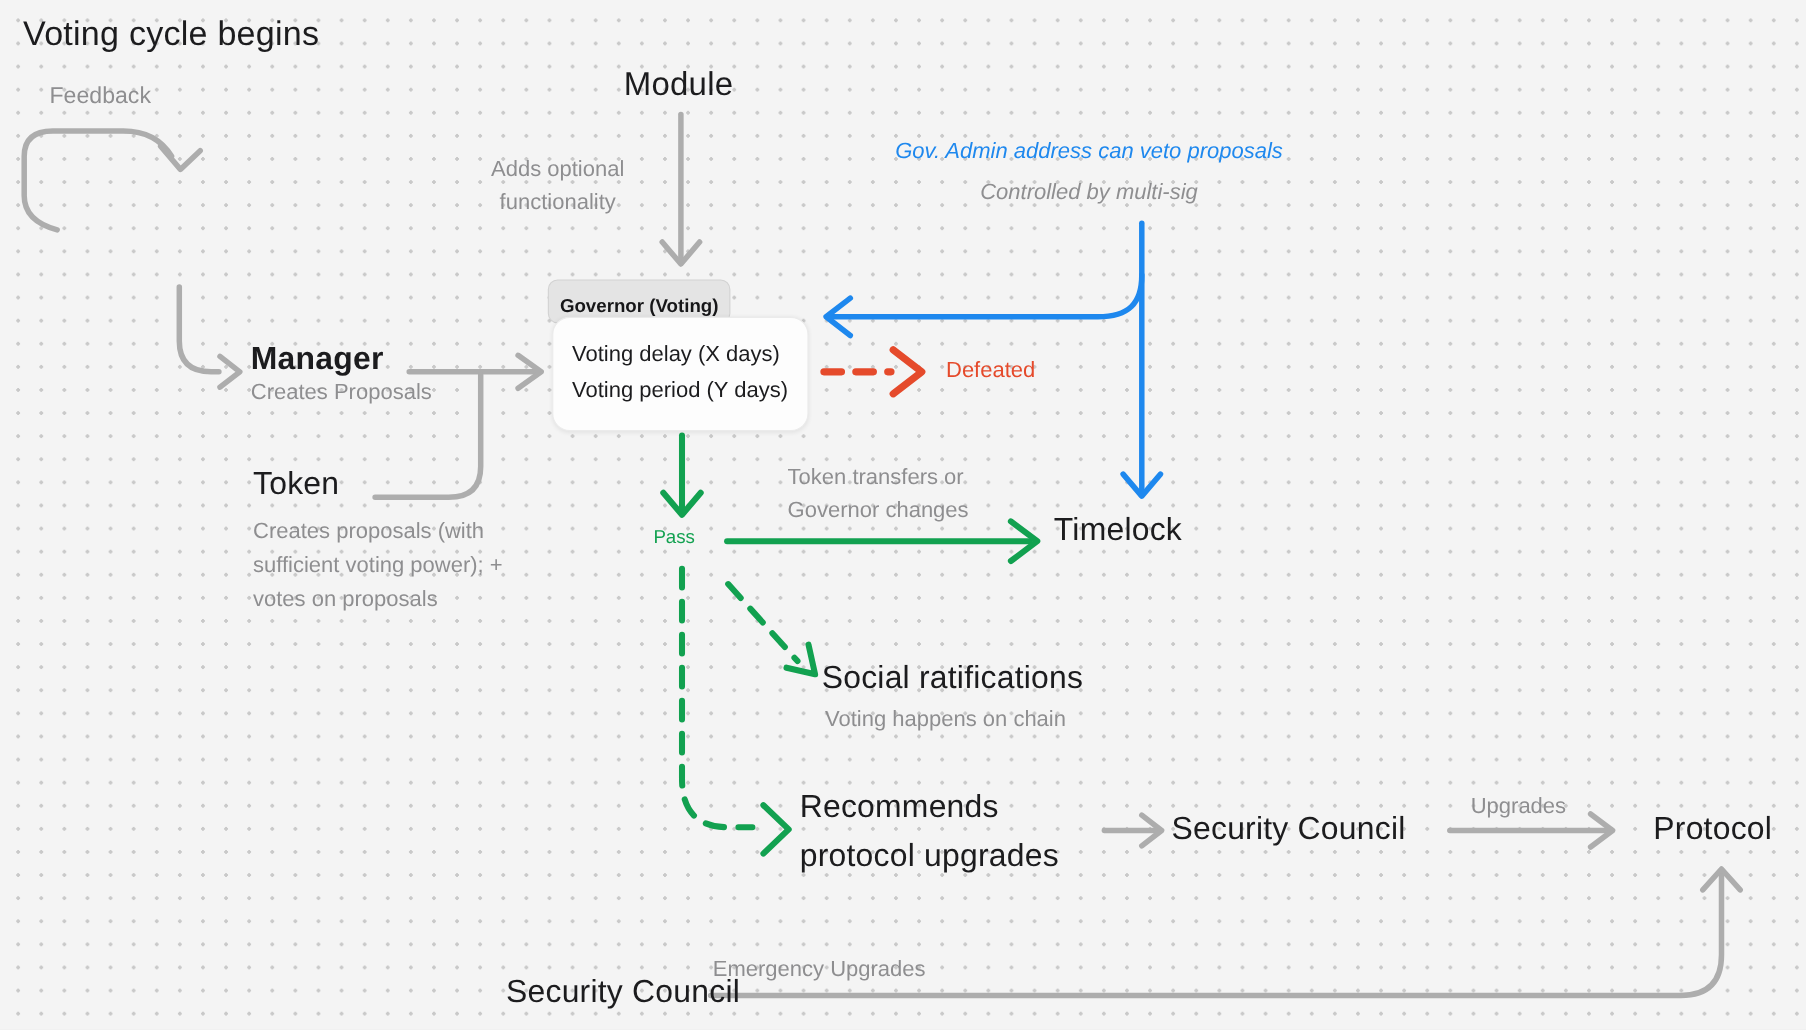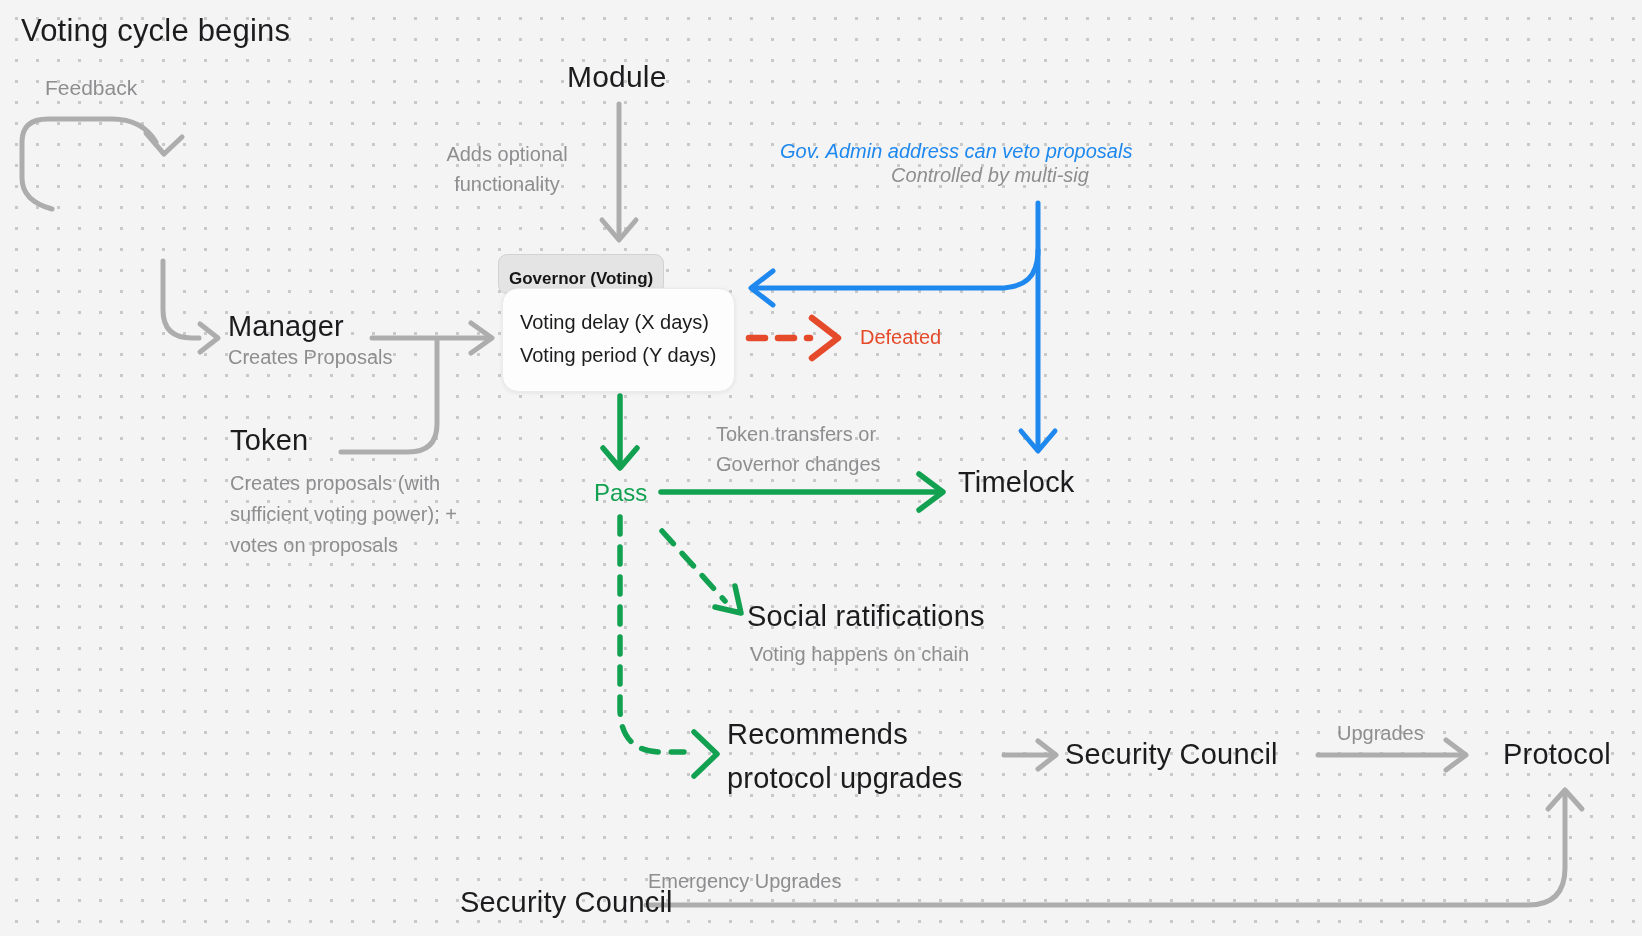--- a/index.html
+++ b/index.html
@@ -18,21 +18,21 @@
   }
   #arrows{position:absolute;left:0;top:0;}
   .lbl{position:absolute;white-space:nowrap;}
   .wrap{white-space:normal;}
   .h1{font-size:31px;font-weight:500;color:var(--dark);letter-spacing:.2px;}
   .h2{font-size:29px;font-weight:500;color:var(--dark);letter-spacing:.2px;}
   .sub{font-size:20px;color:var(--graytext);}
   .center{text-align:center;}
   .blue-note{font-size:20px;font-style:italic;font-weight:500;color:var(--blue);}
   .gray-note{font-size:20px;font-style:italic;color:var(--graytext);}
-  .green-lbl{font-size:24px;font-weight:500;color:var(--green);}
+  .green-lbl{font-size:17px;font-weight:500;color:var(--green);}
   .red-lbl{font-size:20px;font-weight:500;color:var(--red);}
   #governor-badge{
     position:absolute;left:498px;top:254px;
     background:#e4e4e4;border:1px solid #d2d2d2;border-radius:9px;
     padding:14px 10px 4px 10px;
     font-size:17px;font-weight:700;color:#161618;
   }
   #governor-box{
     position:absolute;left:502px;top:288px;width:233px;height:104px;
     box-sizing:border-box;
@@ -122,33 +122,33 @@
 
   <div class="lbl h1" style="left:21px;top:13px;">Voting cycle begins</div>
 
   <div class="lbl sub" style="left:45px;top:76px;font-size:21px;">Feedback</div>
 
 
   <div class="lbl h2" style="left:567px;top:60px;font-size:30px;">Module</div>
 
   <div class="lbl sub wrap center" style="left:424px;top:139px;width:166px;line-height:30px;">Adds optional functionality</div>
 
-  <div class="lbl blue-note" style="left:780px;top:140px;width:420px;">Gov. Admin address can veto proposals</div>
+  <div class="lbl blue-note" style="left:780px;top:127px;width:420px;text-align:center;">Gov. Admin address can veto proposals</div>
   <div class="lbl gray-note" style="left:780px;top:164px;width:420px;text-align:center;">Controlled by multi-sig</div>
 
   <div id="governor-badge">Governor (Voting)</div>
 
   <div id="governor-box">
     <div class="line">Voting delay (X days)</div>
     <div class="line">Voting period (Y days)</div>
   </div>
 
   <div class="lbl red-lbl" style="left:860px;top:326px;">Defeated</div>
 
-  <div class="lbl h2" style="left:228px;top:310px;">Manager</div>
+  <div class="lbl h2" style="left:228px;top:310px;font-weight:bold;">Manager</div>
   <div class="lbl sub" style="left:228px;top:346px;">Creates Proposals</div>
 
   <div class="lbl h2" style="left:230px;top:424px;">Token</div>
   <div class="lbl sub wrap" style="left:230px;top:468px;width:248px;line-height:31px;">Creates proposals (with sufficient voting power); + votes on proposals</div>
 
   <div class="lbl green-lbl" style="left:594px;top:479px;">Pass</div>
 
   <div class="lbl sub wrap" style="left:716px;top:419px;width:200px;line-height:30px;">Token transfers or Governor changes</div>
 
   <div class="lbl h2" style="left:958px;top:466px;">Timelock</div>

